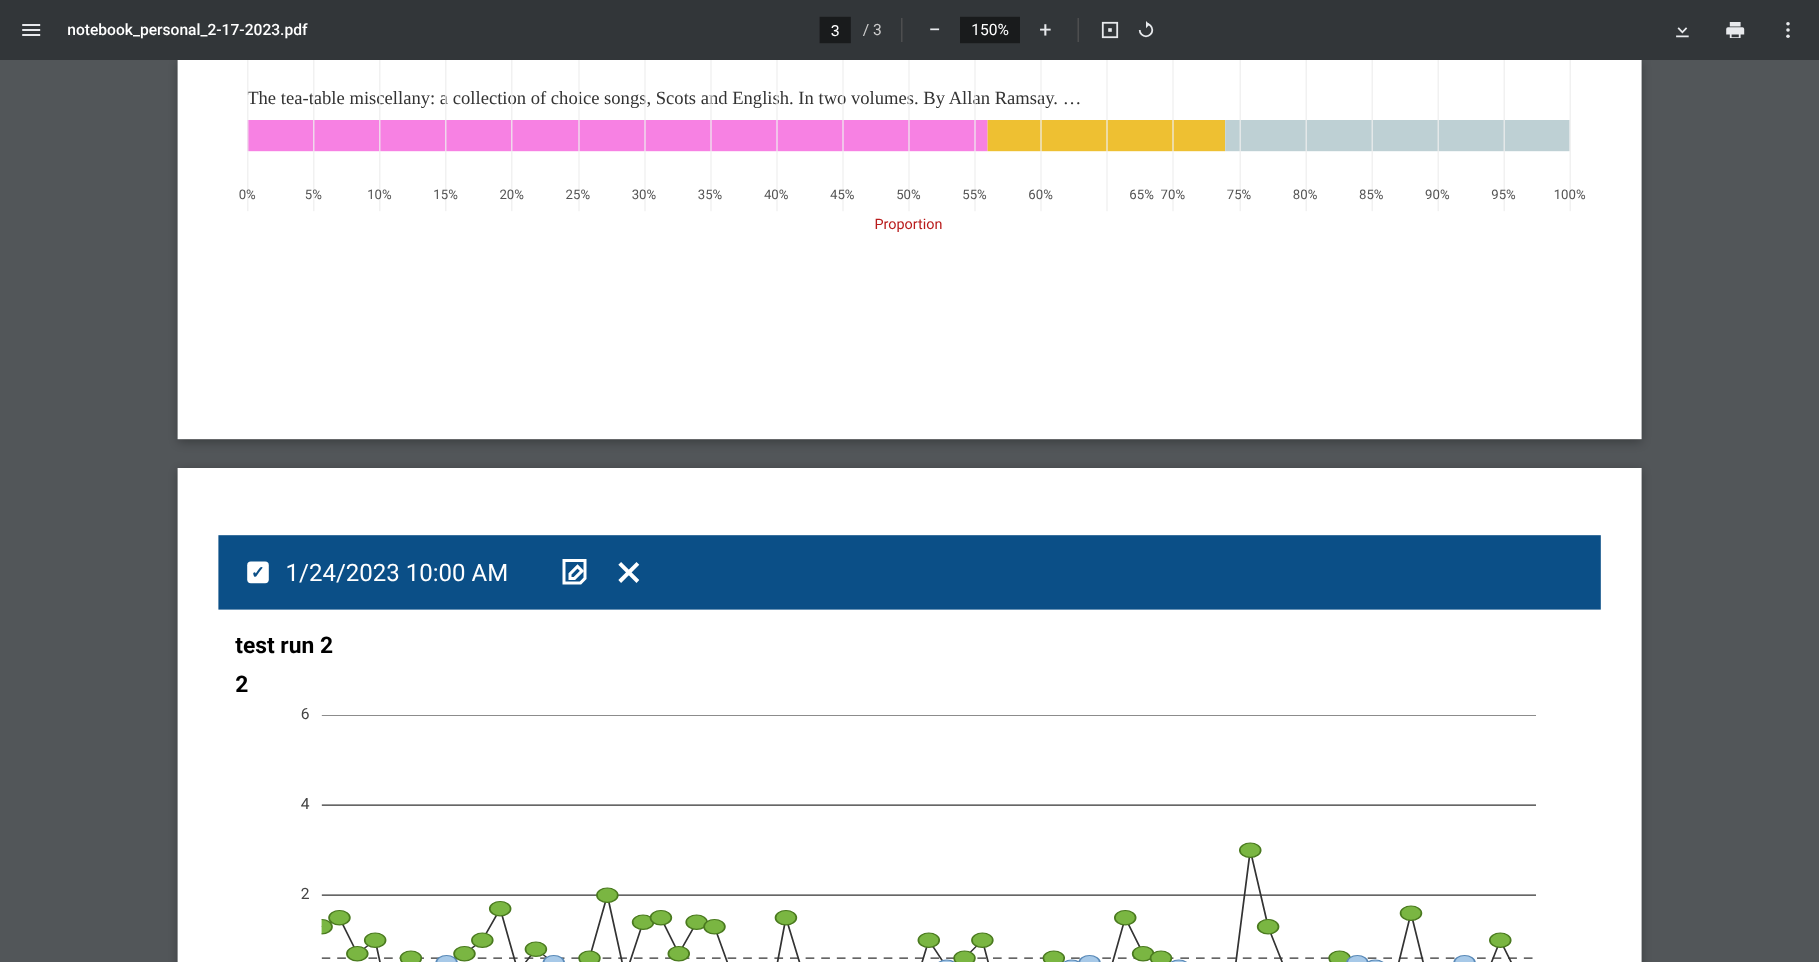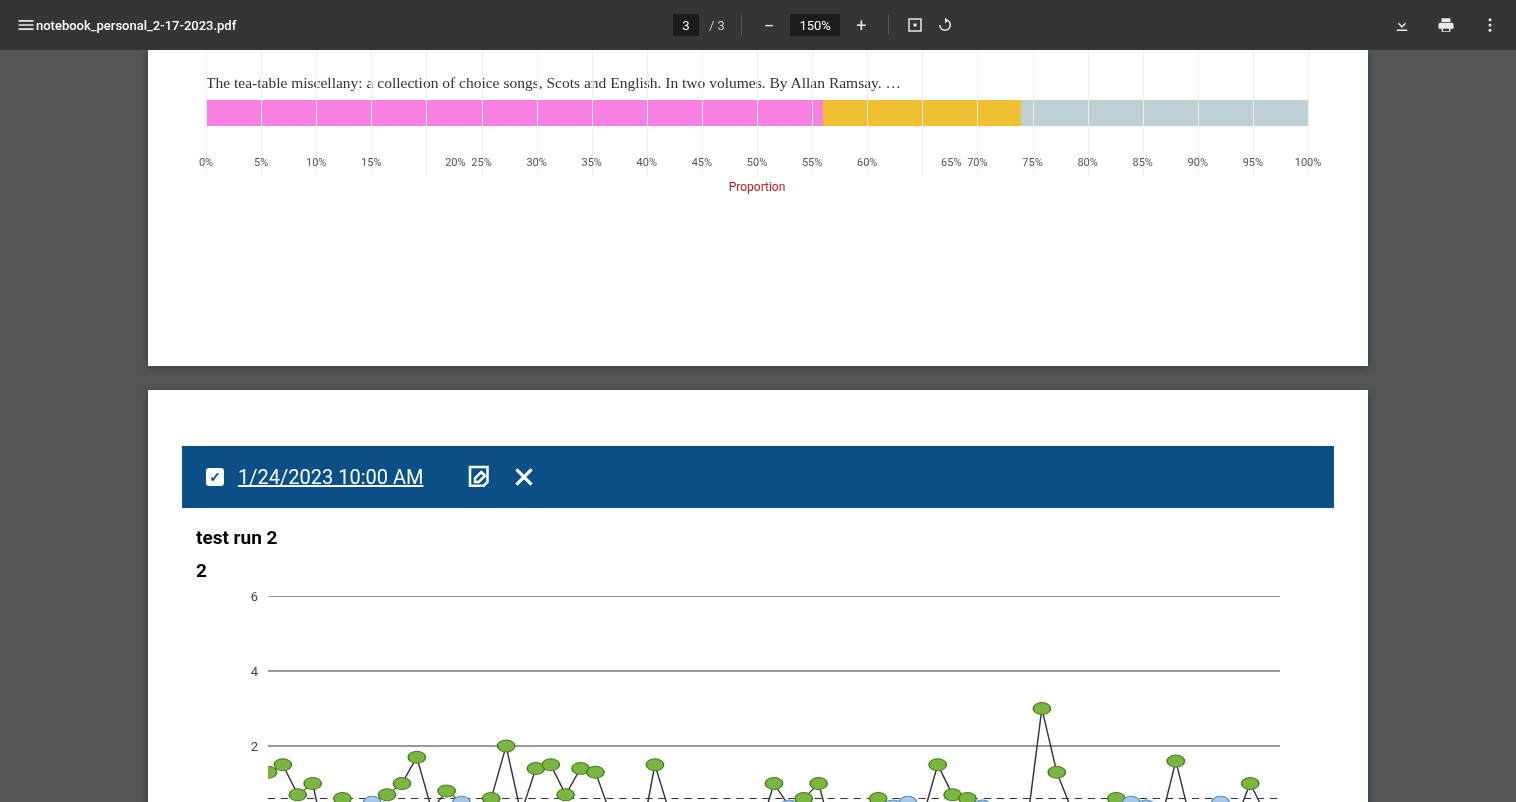--- a/index.html
+++ b/index.html
@@ -12,21 +12,21 @@
 }
 .toolbar {
   background: #323639;
   height: 50px;
   display: flex;
   align-items: center;
   padding: 0 16px;
   color: #e8eaed;
   gap: 16px;
 }
-.toolbar .left { display: flex; align-items: center; flex: 0 0 auto; }
+.toolbar .left { display: flex; align-items: center; gap: 20px; flex: 0 0 auto; }
 .toolbar .center { flex: 1; display: flex; align-items: center; justify-content: center; gap: 10px; }
 .toolbar .right { display: flex; align-items: center; gap: 24px; flex: 0 0 auto; }
 .menu-icon, .tool-icon {
   width: 20px; height: 20px; display: flex; align-items: center; justify-content: center;
   cursor: pointer; color: #e8eaed; fill: #e8eaed;
 }
 .filename { font-size: 13px; color: #fff; font-weight: 500; }
 .page-input {
   background: #191b1c; color: #fff; border: none; width: 26px; height: 22px;
   text-align: center; font-size: 13px;
@@ -76,21 +76,21 @@
 .card-header {
   background: #0b4f87; color: #fff; height: 62px;
   display: flex; align-items: center; padding: 0 24px; gap: 14px;
 }
 .checkbox {
   width: 18px; height: 18px; background: #fff; border-radius: 3px;
   display: flex; align-items: center; justify-content: center;
   color: #0b4f87; font-size: 14px; font-weight: bold;
 }
 .card-header .title { font-size: 22px; flex: 1; }
-.timestamp { font-size: 20px; margin-right: 28px; text-decoration: underline; }
+.timestamp { font-size: 20px; margin-right: 28px; }
 .header-icon { width: 30px; height: 30px; cursor: pointer; display: flex; align-items: center; justify-content: center; }
 .card-body { padding: 18px 14px; }
 .subtitle { font-weight: bold; font-size: 19px; margin-bottom: 10px; }
 .subnum { font-weight: bold; font-size: 19px; margin-bottom: 14px; }
 
 
 .chart2 {
   position: relative; height: 300px; margin-left: 28px; margin-right: 40px;
 }
 .c2-plot {
@@ -188,21 +188,21 @@
       <div class="stack">
         <div class="seg-pink" style="width: 56%;"></div>
         <div class="seg-yellow" style="width: 18%;"></div>
         <div class="seg-gray" style="width: 26%;"></div>
       </div>
       <div class="axis" id="c1-axis">
           <span class="tick" style="left: 0%;">0%</span>
           <span class="tick" style="left: 5%;">5%</span>
           <span class="tick" style="left: 10%;">10%</span>
           <span class="tick" style="left: 15%;">15%</span>
-          <span class="tick" style="left: 20%; margin-left: 29px;">20%</span>
+          <span class="tick" style="left: 20%;">20%</span>
           <span class="tick" style="left: 25%;">25%</span>
           <span class="tick" style="left: 30%;">30%</span>
           <span class="tick" style="left: 35%;">35%</span>
           <span class="tick" style="left: 40%;">40%</span>
           <span class="tick" style="left: 45%;">45%</span>
           <span class="tick" style="left: 50%;">50%</span>
           <span class="tick" style="left: 55%;">55%</span>
           <span class="tick" style="left: 60%;">60%</span>
           <span class="tick" style="left: 65%; margin-left: 29px;">65%</span>
           <span class="tick" style="left: 70%;">70%</span>

